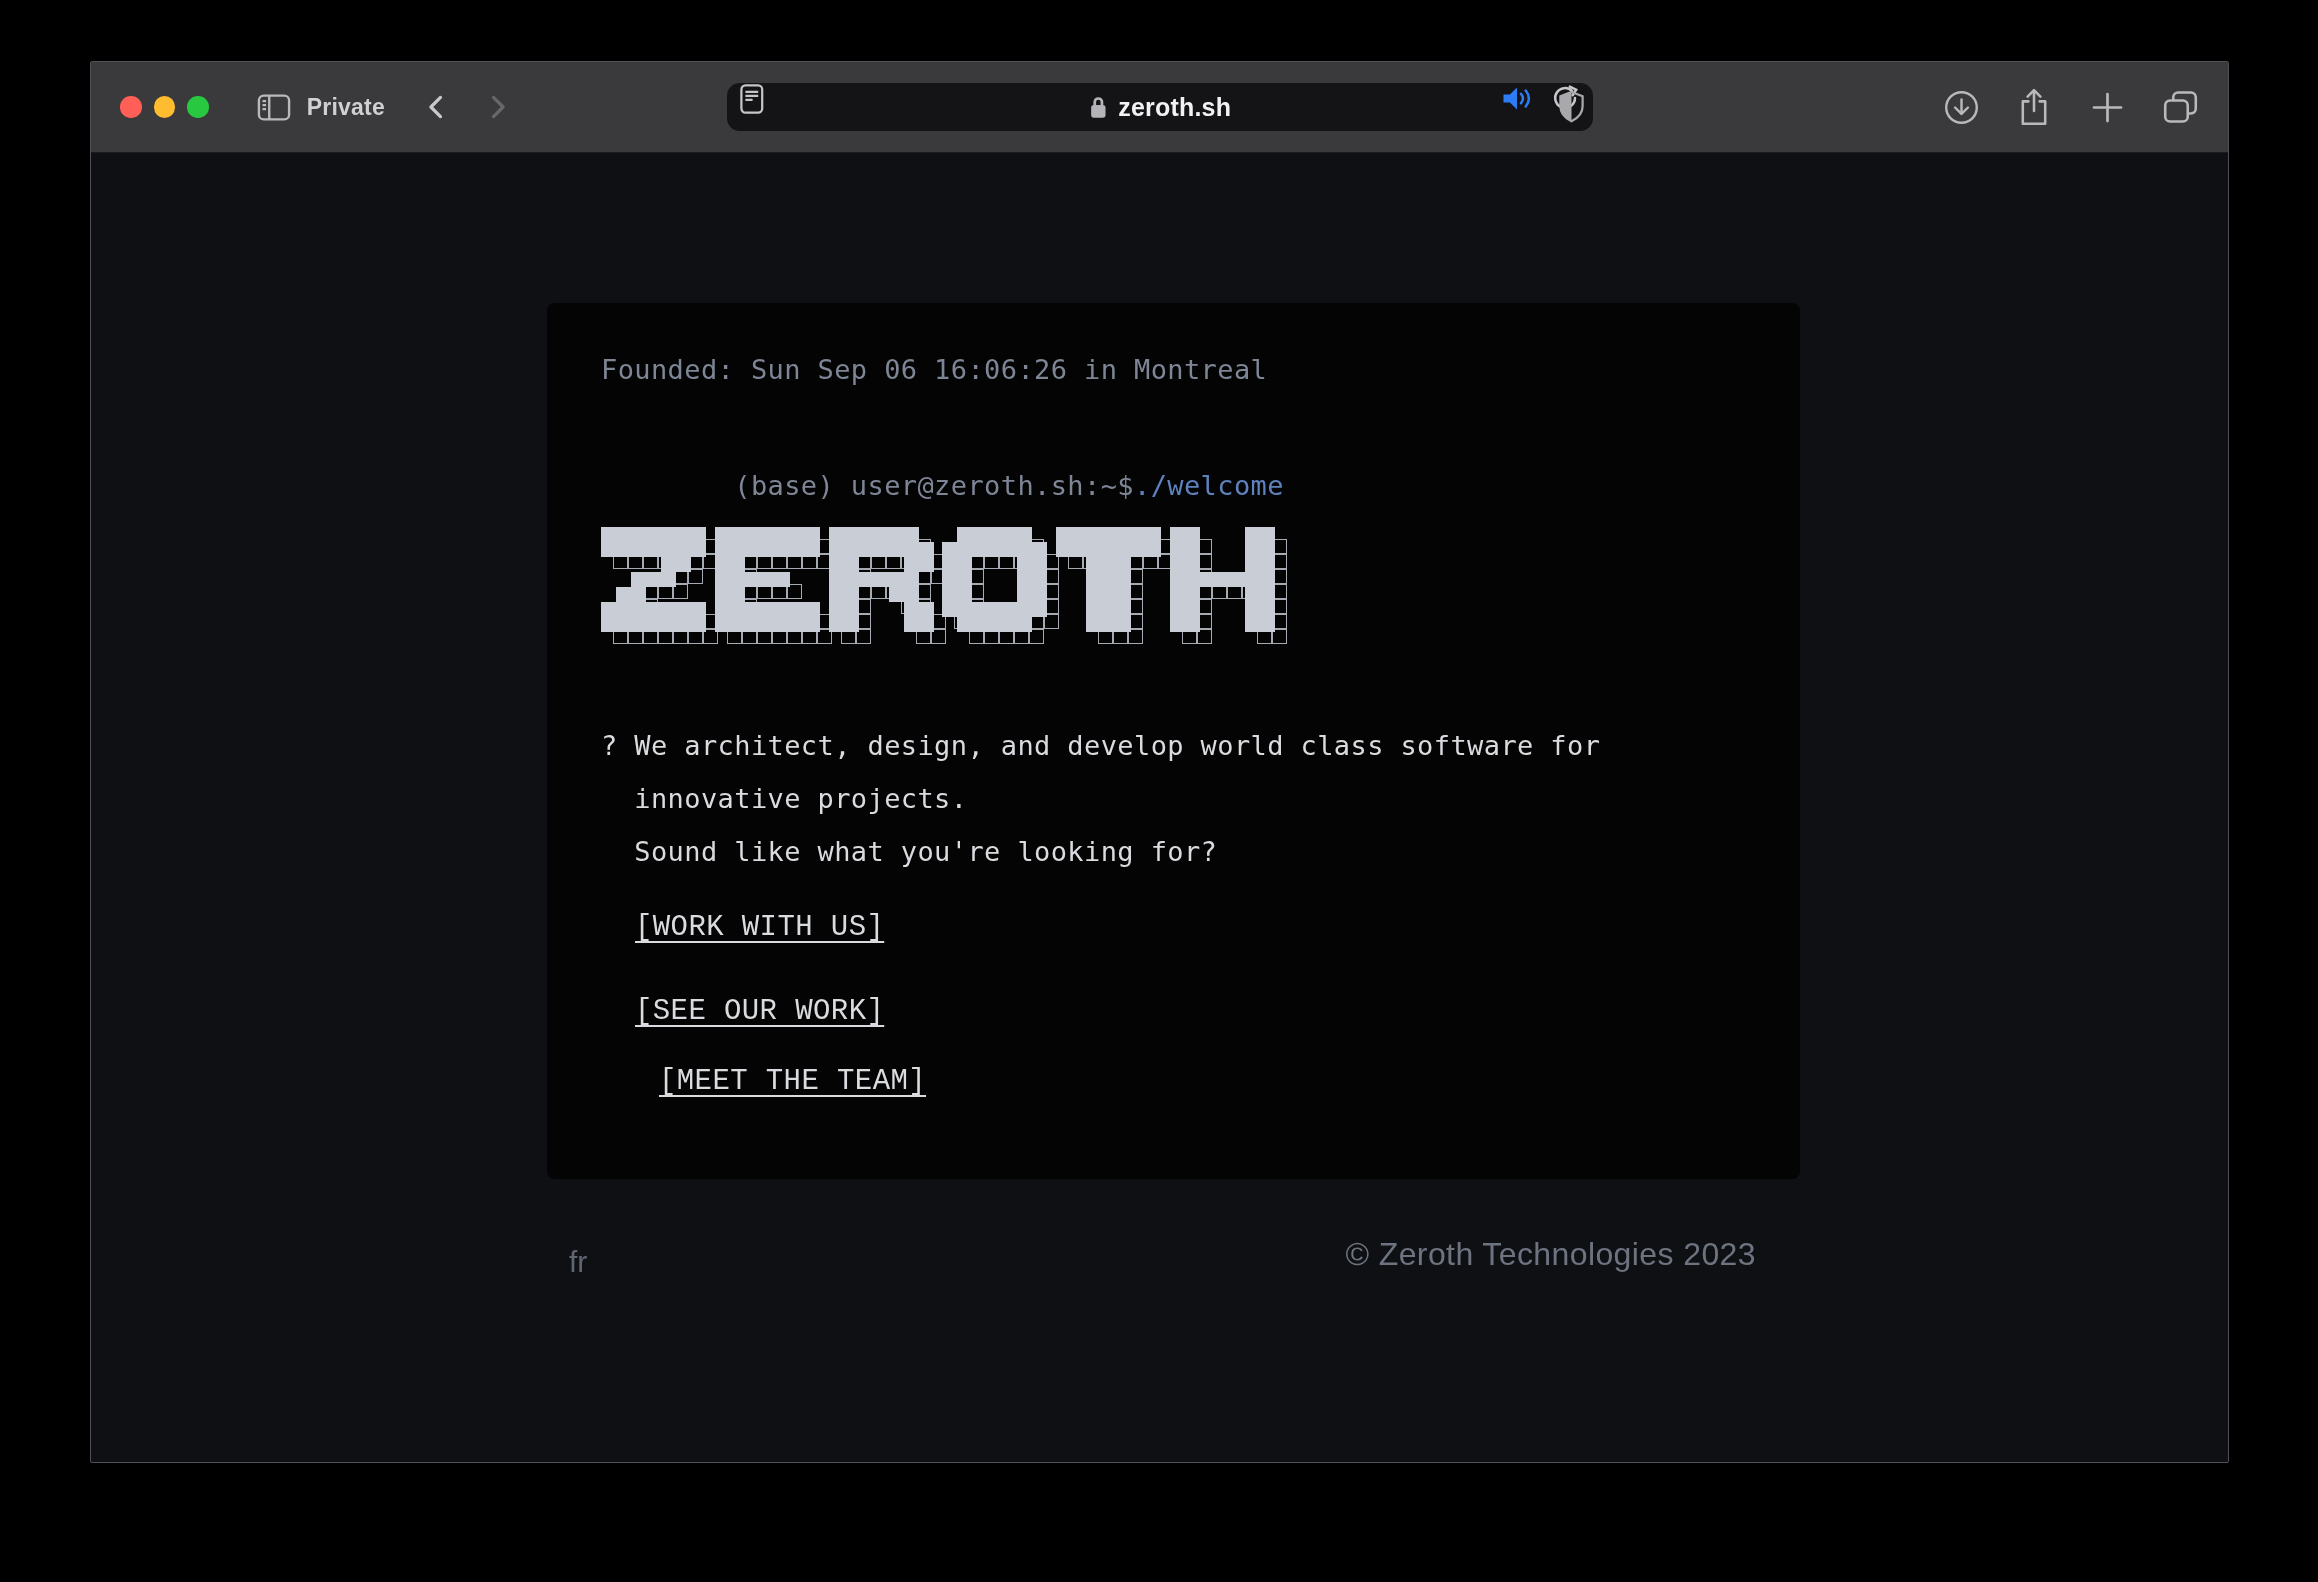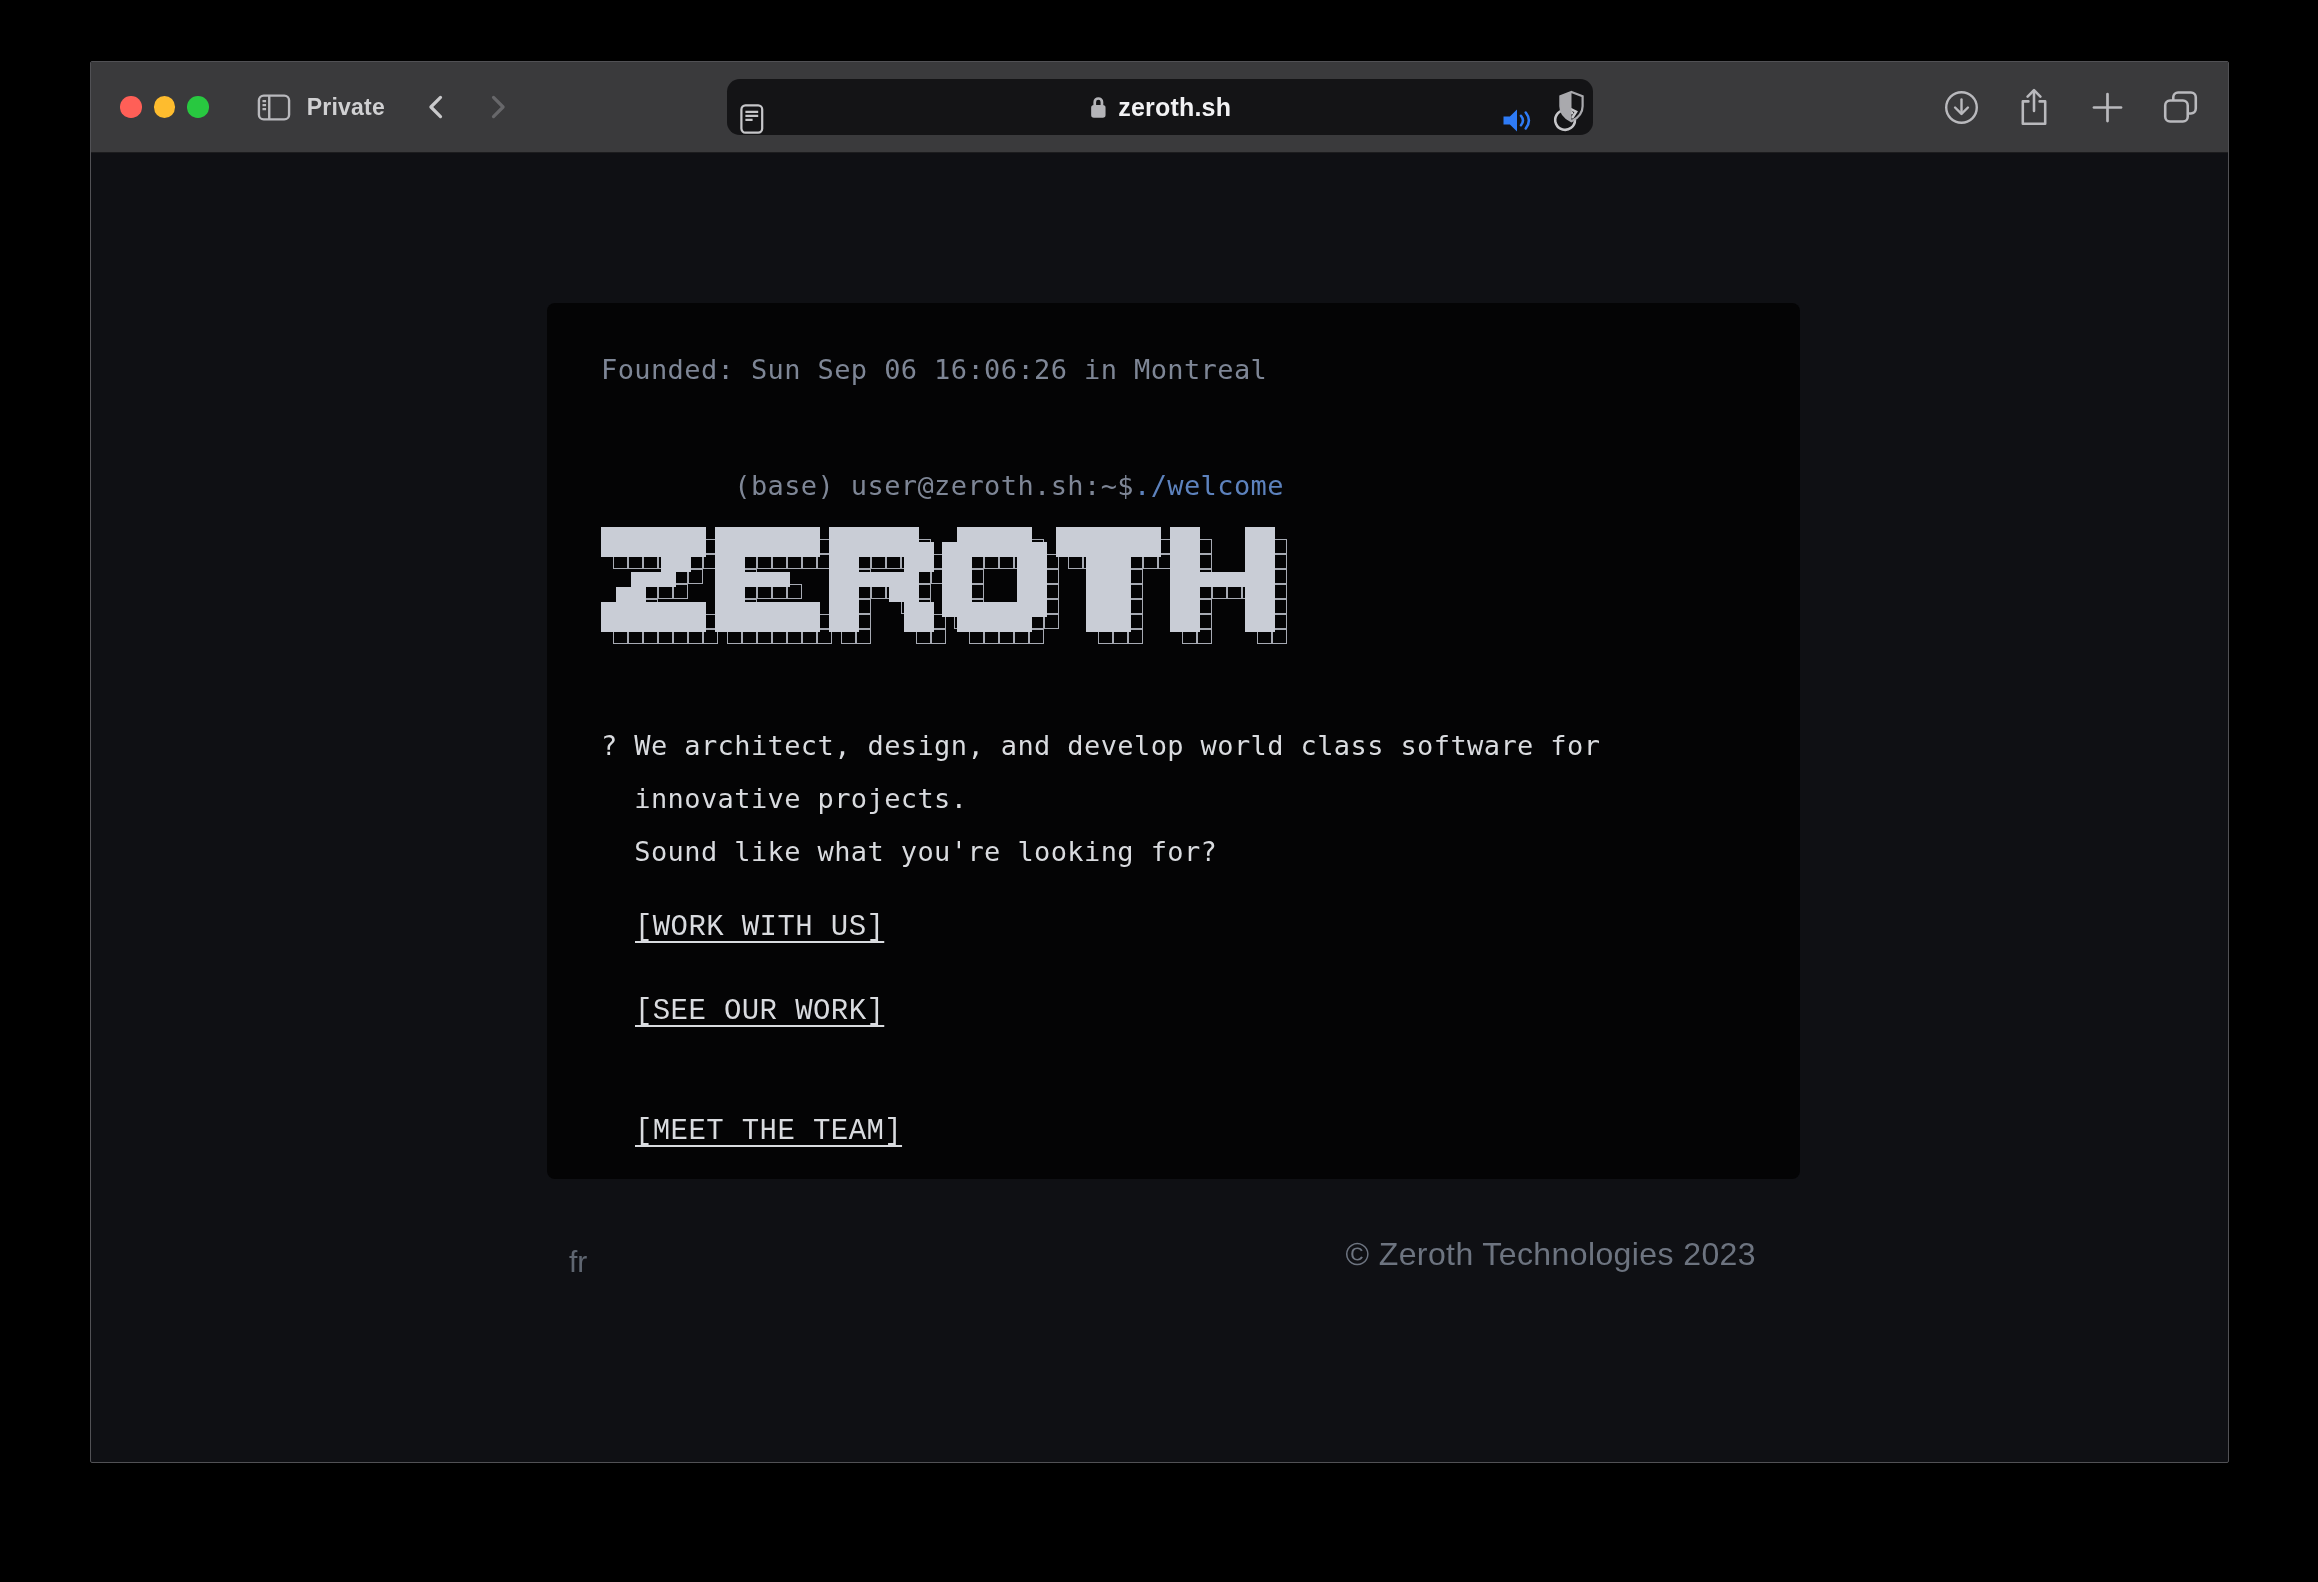--- a/index.html
+++ b/index.html
@@ -33,22 +33,22 @@
   .dot.red{background:var(--traffic-red);}
   .dot.yellow{background:var(--traffic-yellow);}
   .dot.green{background:var(--traffic-green);}
   .tb-icon{color:var(--icon-gray);display:flex;align-items:center;justify-content:center;}
   .sidebar-toggle{margin-left:48px;}
   .private-label{margin-left:16px;color:#d0d0d2;font-size:23px;font-weight:700;letter-spacing:0.2px;}
   .nav-back{margin-left:37px;color:#c9c9cb;}
   .nav-forward{margin-left:32px;color:#67676a;}
 
   .url-bar{position:absolute;left:50%;top:50%;transform:translate(-50%,-50%);
-    width:866px;height:56px;background:#141416;border-radius:12.8px;
-    display:flex;align-items:flex-end;padding:0 12.8px;}
+    width:866px;height:48px;background:#141416;border-radius:12.8px;
+    display:flex;align-items:flex-start;padding:0 12.8px;}
   .reader-icon{color:#c6c6c9;}
   .url-center{position:absolute;left:50%;top:50%;transform:translate(-50%,-50%);
     display:flex;align-items:center;gap:10.4px;}
   .lock-icon{color:#b4b4b8;display:flex;}
   .url-text{color:#f2f2f4;font-size:25px;font-weight:700;letter-spacing:0.2px;white-space:nowrap;}
   .url-right{margin-left:auto;display:flex;align-items:center;gap:17.6px;}
   .audio-icon{color:var(--audio-blue);display:flex;}
   .reload-icon{color:#c6c6c9;display:flex;}
   .shield-icon{position:absolute;left:50%;top:50%;transform:translate(398px,-50%);color:#a9a9ad;}
 
@@ -61,21 +61,21 @@
     background:var(--terminal-bg);border-radius:8px;
     font-family:"DejaVu Sans Mono","Liberation Mono",monospace;}
   .t-line{position:absolute;left:54px;white-space:pre;font-size:27px;letter-spacing:0.4px;}
   .t-founded{top:51px;color:var(--text-dim);}
   .t-prompt{top:136px;color:var(--text-dim);}
   .t-command{color:var(--command-blue);}
   .t-para{top:416px;color:var(--text-bright);line-height:53px;}
   .t-link{position:absolute;left:88px;color:var(--text-bright);font-size:29px;
     letter-spacing:0.4px;white-space:pre;text-decoration:underline;
     text-decoration-thickness:2px;text-underline-offset:6.4px;cursor:pointer;font-family:Liberation Mono, monospace;}
-  .t-link.l0{top:608px;} .t-link.l1{top:692px;} .t-link.l2{top:812px;}
+  .t-link.l0{top:608px;} .t-link.l1{top:692px;} .t-link.l2{top:762px;margin-left:24px;}
 
   
   .logo{position:absolute;left:54px;top:224px;display:flex;gap:8.8px;}
   .glyph{position:relative;}
   .layer{display:grid;}
   .layer.shadow{position:absolute;left:12px;top:12px;}
   .layer.solid{position:relative;}
   .cell{width:15px;height:15px;}
   .shadow .cell.on{border:1.6px solid rgba(195,200,210,.85);}
   .solid .cell.on{background:var(--logo-gray);}

